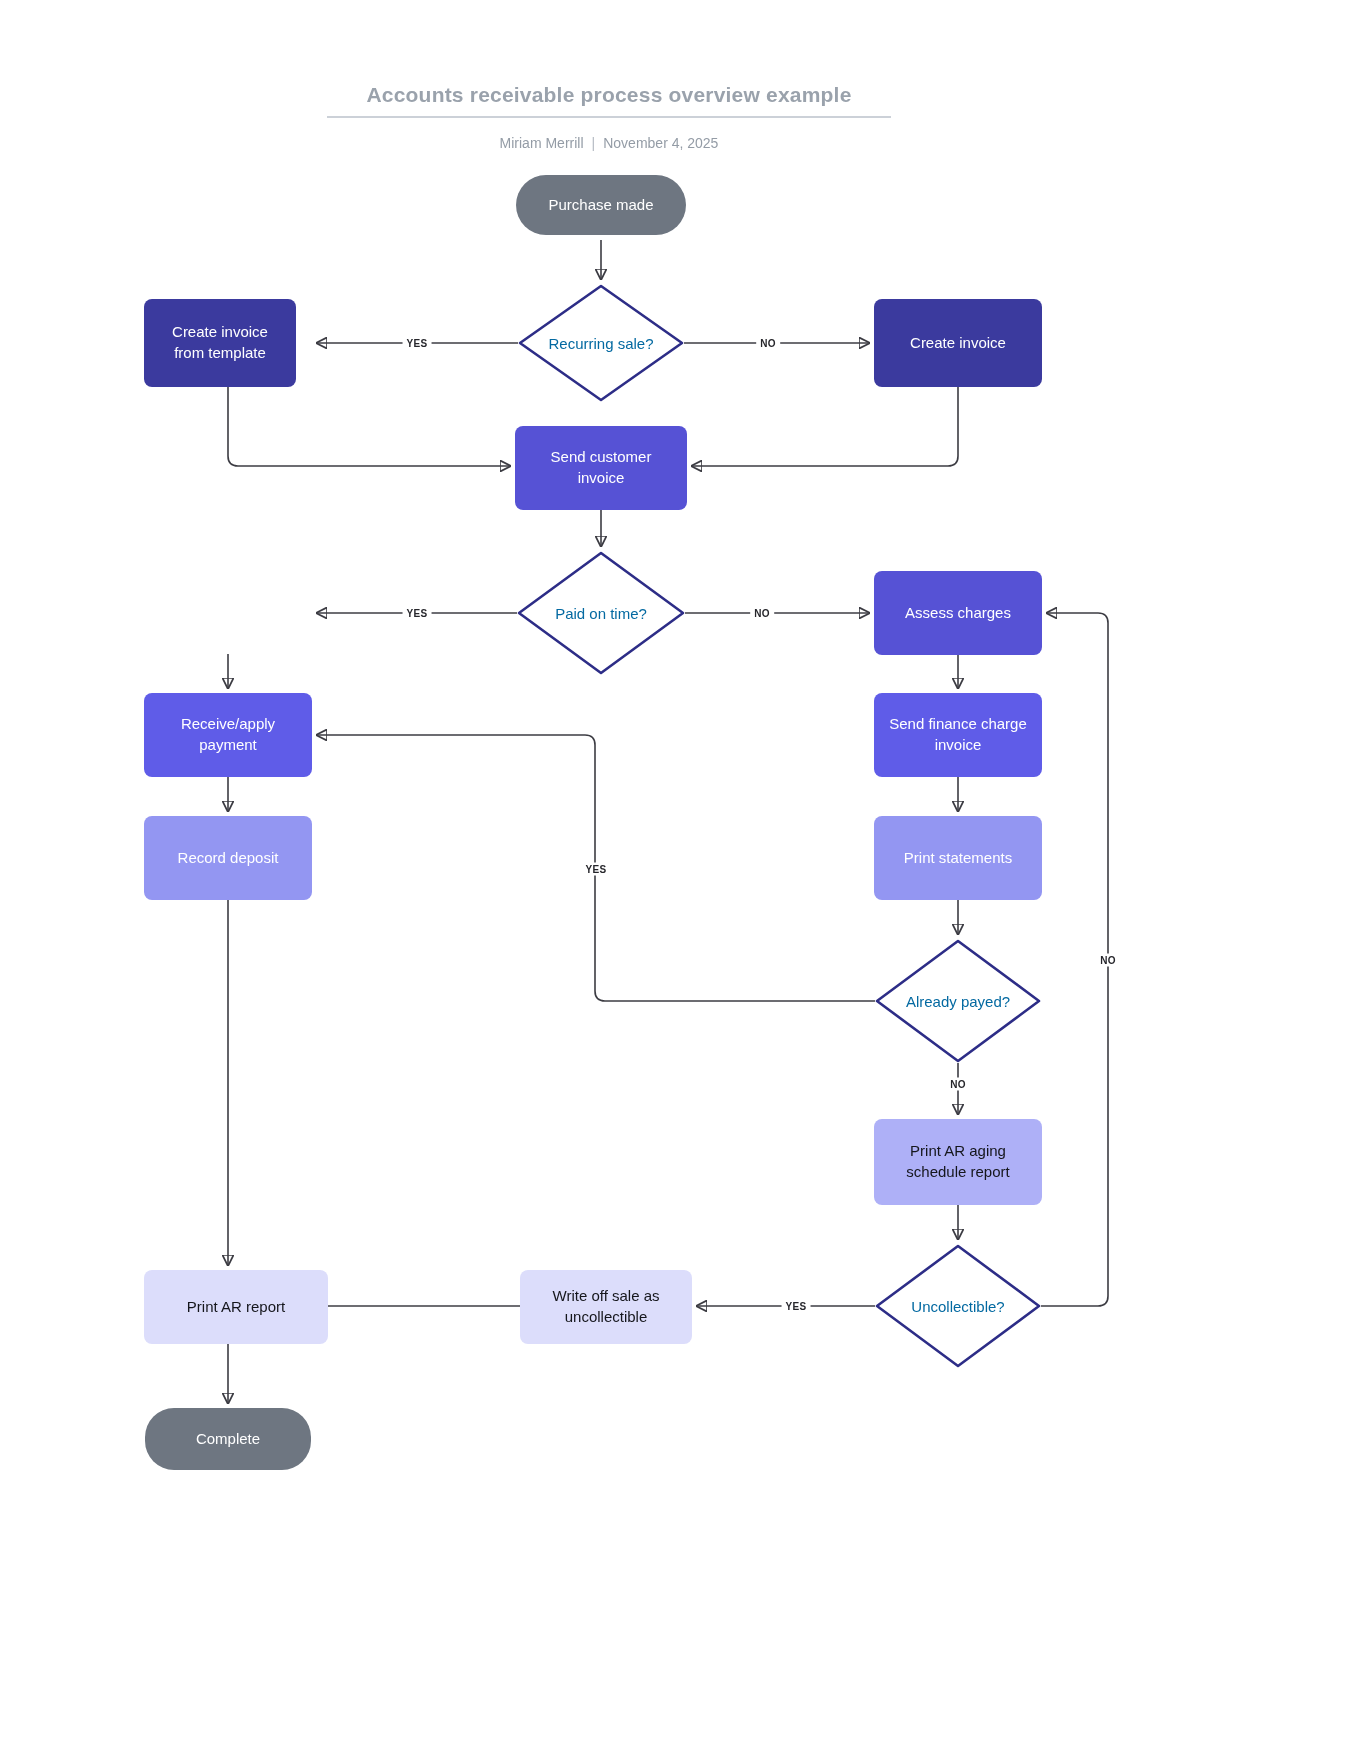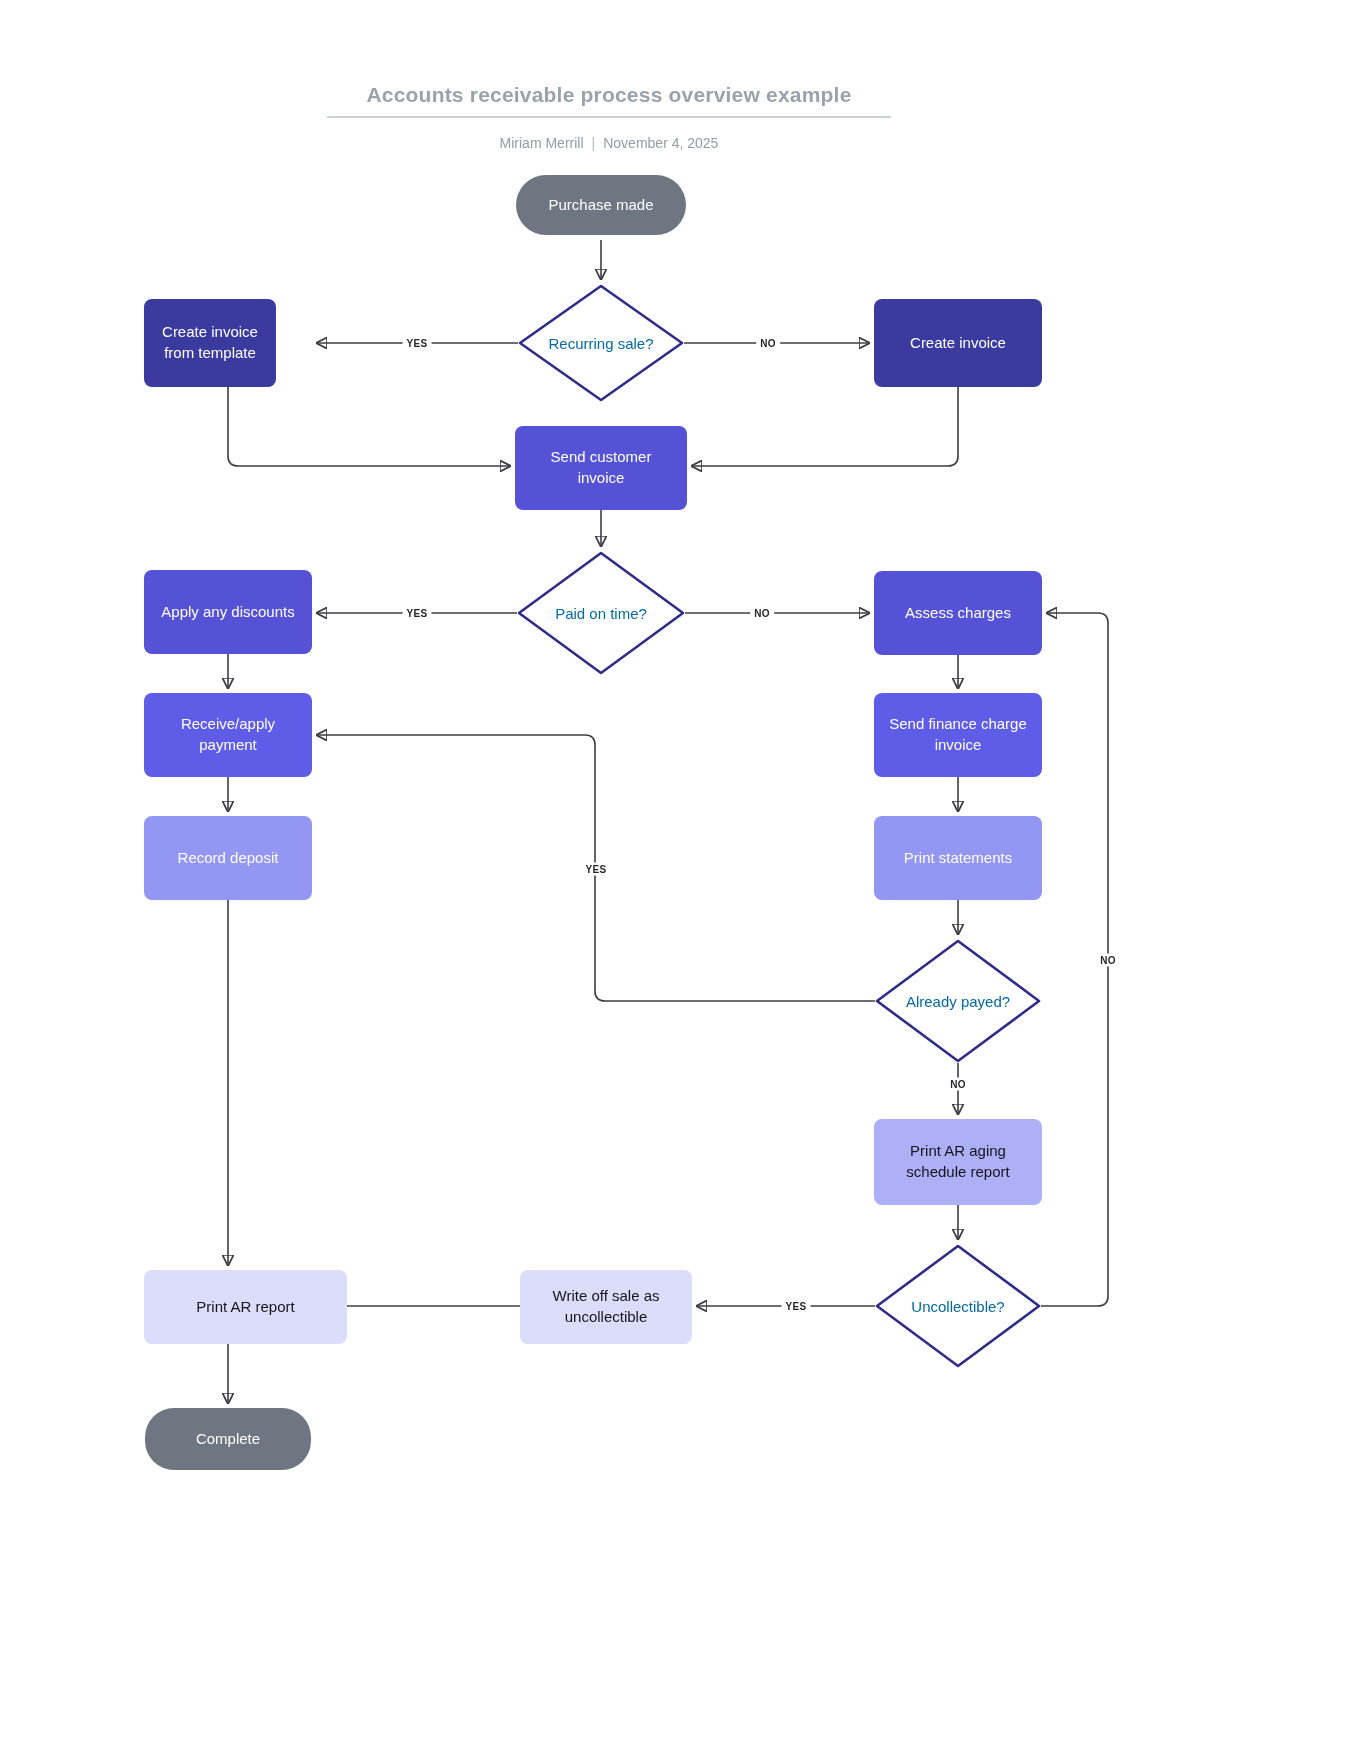--- a/index.html
+++ b/index.html
@@ -9,32 +9,32 @@
   
   .title-wrap{position:absolute;left:310px;top:66px;width:598px;text-align:center;}
   .title{font-size:21px;font-weight:bold;color:var(--title-gray,#9aa2ac);margin:17px;padding-bottom:9px;border-bottom:2px solid #ccd1d8;letter-spacing:.2px;}
   .subtitle{margin-top:7px;font-size:14px;color:#949ca6;}
   .subtitle .divider{margin:0 8px;color:#b4bac2;}
 
   
   .node{position:absolute;display:flex;align-items:center;justify-content:center;text-align:center;
         font-size:15px;line-height:1.38;border-radius:8px;padding:6px 12px;box-sizing:border-box;color:#fff;}
   #n-purchase-made{left:516px;top:175px;width:170px;height:60px;border-radius:30px;background:var(--terminator-gray,#6e7681);}
-  #n-create-invoice-template{left:144px;top:299px;width:132px;height:88px;background:var(--node-dark,#3b3a9e);}
+  #n-create-invoice-template{left:144px;top:299px;width:152px;height:88px;background:var(--node-dark,#3b3a9e);}
   #n-create-invoice{left:874px;top:299px;width:168px;height:88px;background:var(--node-dark,#3b3a9e);}
   #n-send-customer-invoice{left:515px;top:426px;width:172px;height:84px;background:var(--node-mid,#5652d5);}
   #n-apply-discounts{left:144px;top:570px;width:168px;height:84px;background:var(--node-mid,#5652d5);}
   #n-assess-charges{left:874px;top:571px;width:168px;height:84px;background:var(--node-mid,#5652d5);}
   #n-receive-apply-payment{left:144px;top:693px;width:168px;height:84px;background:var(--node-mid2,#5f5ce8);}
   #n-send-finance-charge{left:874px;top:693px;width:168px;height:84px;background:var(--node-mid2,#5f5ce8);}
   #n-record-deposit{left:144px;top:816px;width:168px;height:84px;background:var(--node-light,#9396f2);}
   #n-print-statements{left:874px;top:816px;width:168px;height:84px;background:var(--node-light,#9396f2);}
   #n-print-ar-aging{left:874px;top:1119px;width:168px;height:86px;background:var(--node-lighter,#aeb0f7);color:#15161c;}
   #n-write-off{left:520px;top:1270px;width:172px;height:74px;background:var(--node-lightest,#dcddfb);color:#15161c;}
-  #n-print-ar-report{left:144px;top:1270px;width:203px;height:74px;background:var(--node-lightest,#dcddfb);color:#15161c;}
+  #n-print-ar-report{left:144px;top:1270px;width:184px;height:74px;background:var(--node-lightest,#dcddfb);color:#15161c;}
   #n-complete{left:145px;top:1408px;width:166px;height:62px;border-radius:29px;background:var(--terminator-gray,#6e7681);}
 
   
   .diamond{position:absolute;}
   .diamond svg{position:absolute;left:0;top:0;width:100%;height:100%;}
   .diamond .dlabel{position:absolute;left:0;top:0;right:0;bottom:0;display:flex;align-items:center;justify-content:center;
                    font-size:15px;color:#0369a1;text-align:center;}
   #d-recurring-sale{left:518px;top:284px;width:166px;height:118px;}
   #d-paid-on-time{left:517px;top:551px;width:168px;height:124px;}
   #d-already-payed{left:875px;top:939px;width:166px;height:124px;}
@@ -101,23 +101,20 @@
     </div>
   <div class="node" id="n-create-invoice-template">
       <span>Create invoice from template</span>
     </div>
   <div class="node" id="n-create-invoice">
       <span>Create invoice</span>
     </div>
   <div class="node" id="n-send-customer-invoice">
       <span>Send customer invoice</span>
     </div>
-  <div class="node" id="n-apply-discounts">
-      <span>Apply any discounts</span>
-    </div>
   <div class="node" id="n-assess-charges">
       <span>Assess charges</span>
     </div>
   <div class="node" id="n-receive-apply-payment">
       <span>Receive/apply payment</span>
     </div>
   <div class="node" id="n-send-finance-charge">
       <span>Send finance charge invoice</span>
     </div>
   <div class="node" id="n-record-deposit">

